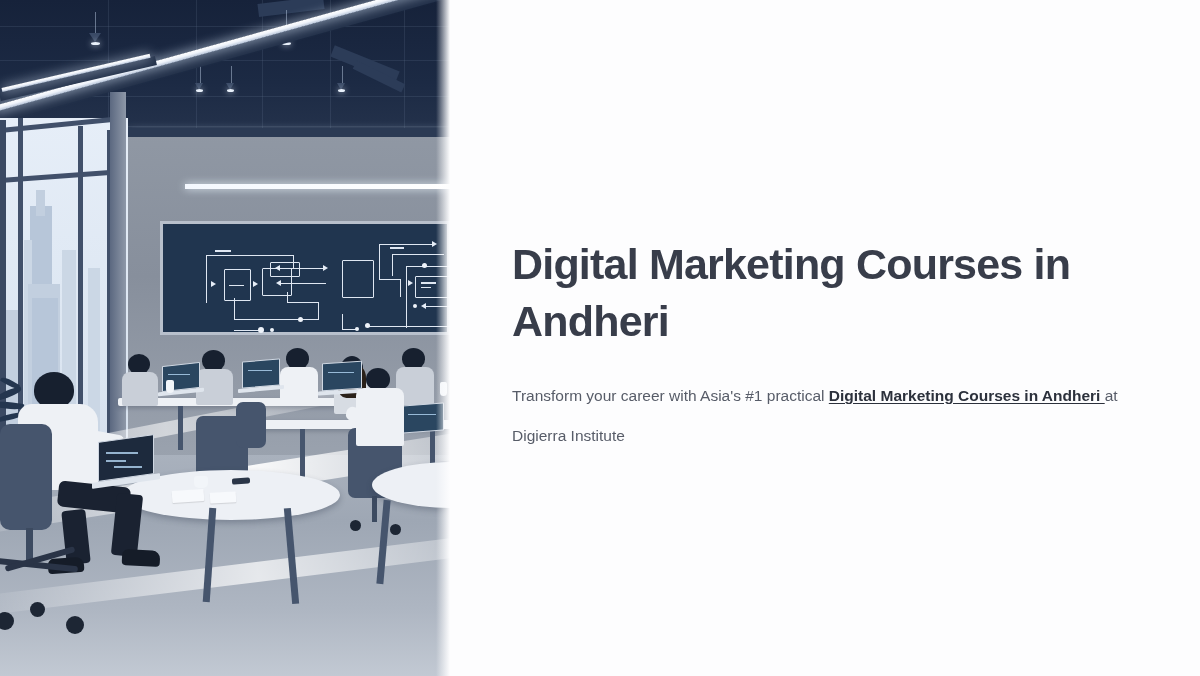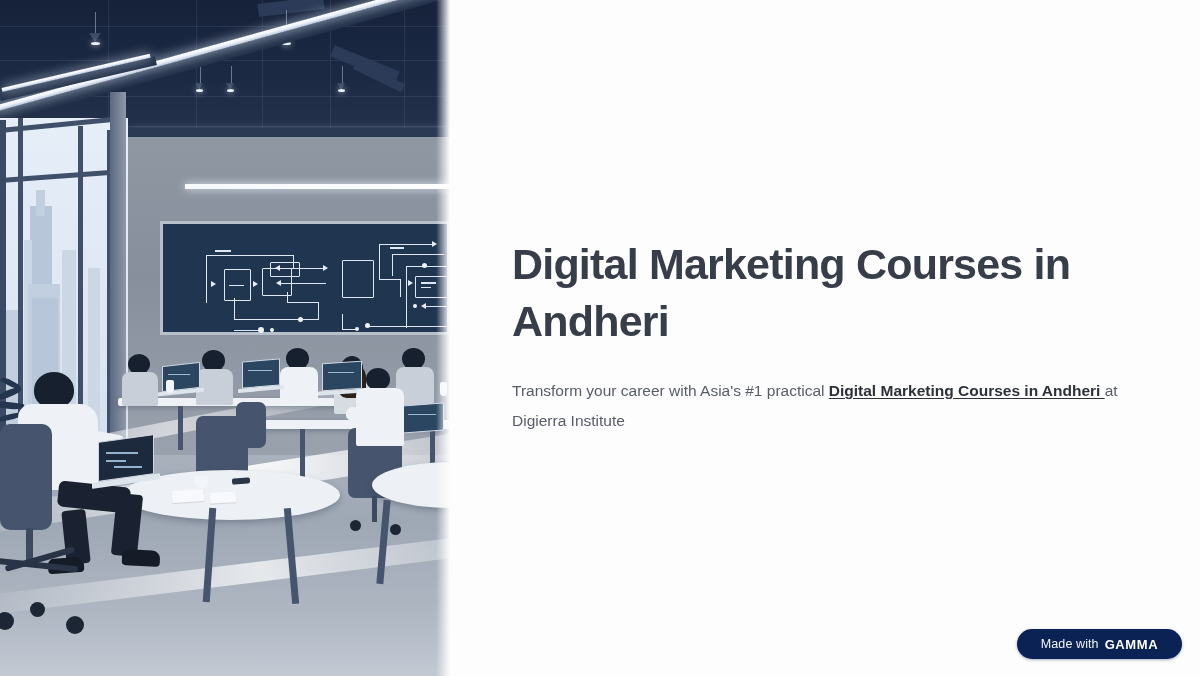--- a/index.html
+++ b/index.html
@@ -333,21 +333,21 @@
     line-height: 57px;
     font-weight: bold;
     letter-spacing: -0.8px;
     color: #383d4a;
   }
   .slide-subtitle {
     margin: 0;
     padding-top: 26px;
     font-family: "Liberation Sans", sans-serif;
     font-size: 15.5px;
-    line-height: 30px;
+    line-height: 40px;
     font-weight: normal;
     color: #575c68;
   }
   .subtitle-link {
     font-weight: bold;
     color: #2c313c;
     text-decoration: underline;
     text-underline-offset: 2px;
   }
 
@@ -629,18 +629,14 @@
 
   <div class="content-panel">
     <div class="content-inner">
       <h1 class="slide-title">Digital Marketing Courses in Andheri</h1>
       <p class="slide-subtitle">
         <span>Transform your career with Asia's #1 practical </span><span class="subtitle-link">Digital Marketing Courses in Andheri </span><span>at Digierra Institute</span>
       </p>
     </div>
   </div>
 
-  <div class="gamma-badge">
-    <span class="gamma-made">Made with</span>
-    <span class="gamma-word">GAMMA</span>
-  </div>
 
 </div>
 
 </body></html>

